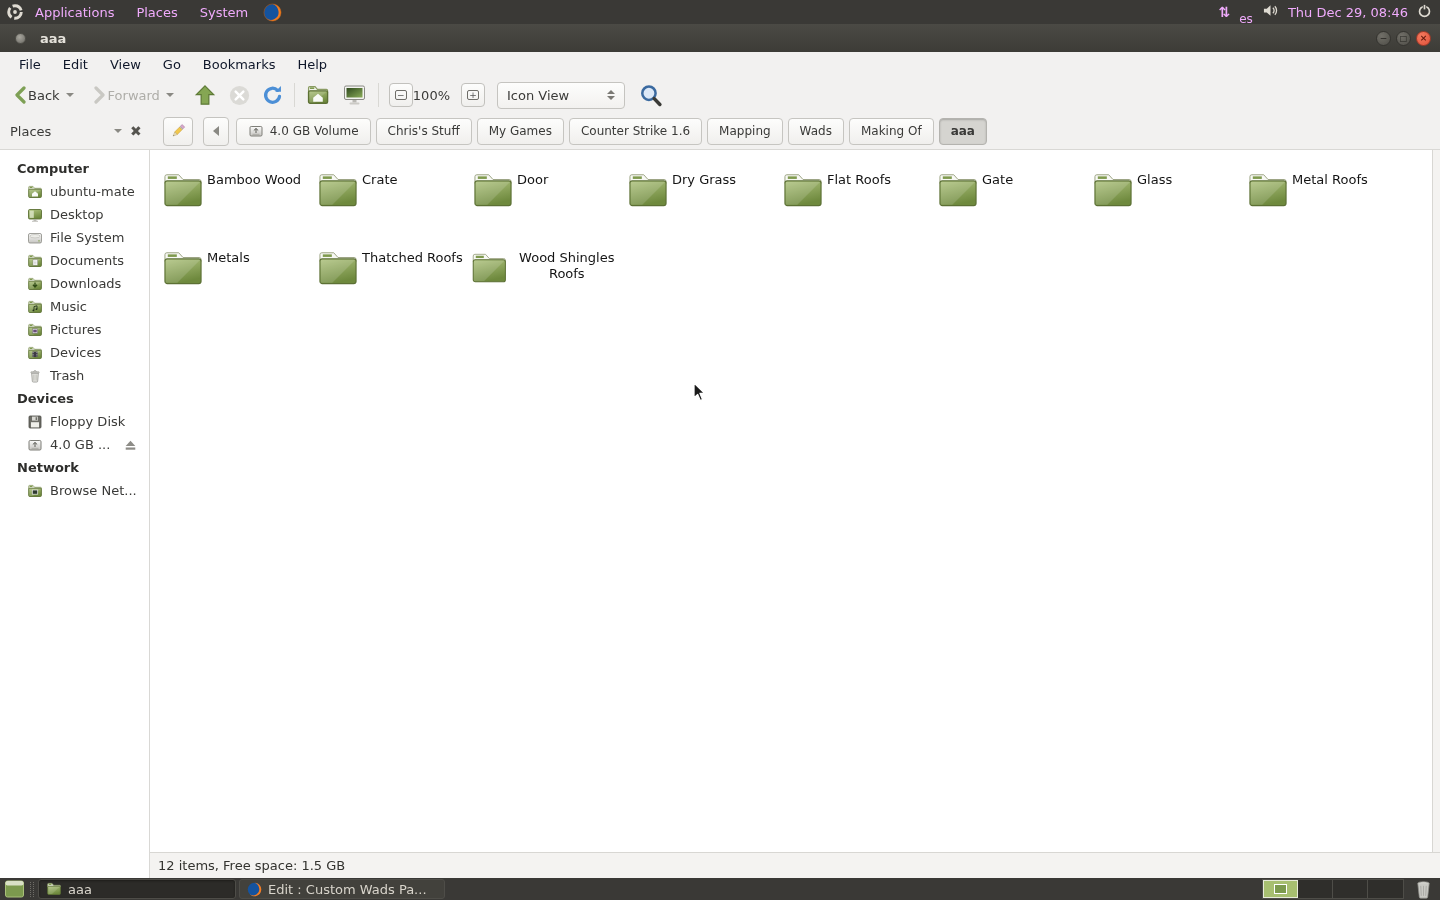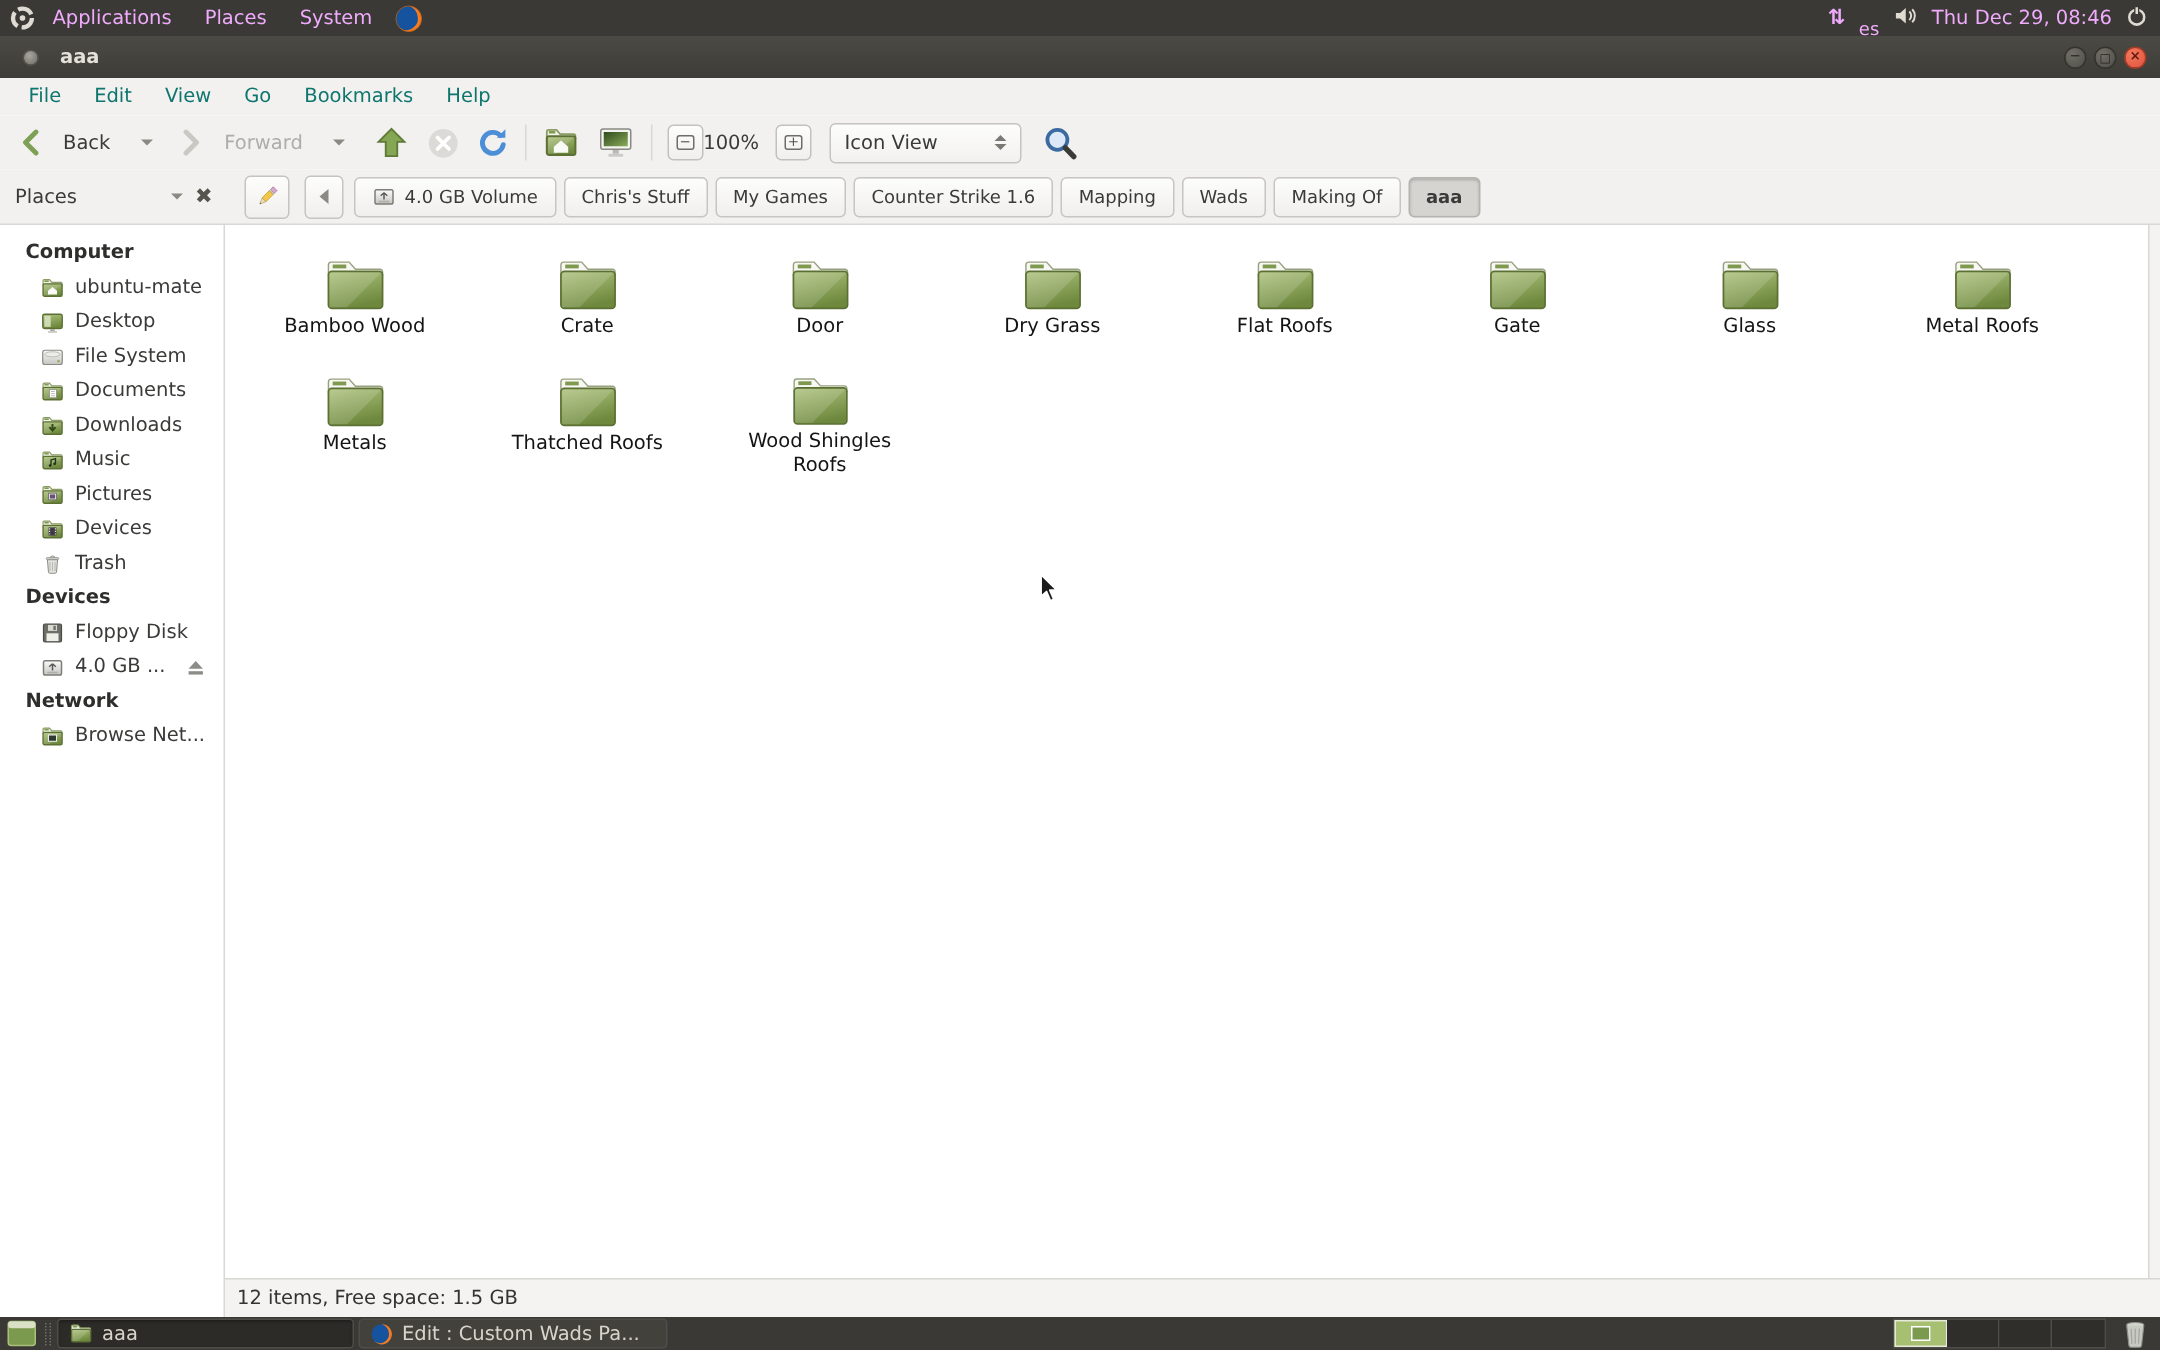--- a/index.html
+++ b/index.html
@@ -21,26 +21,26 @@
   .title-icon{width:11px;height:11px;border-radius:50%;margin-left:15px;
     background:radial-gradient(circle at 40% 35%,#A8A69E,#6B6A64);border:1px solid #53524C;}
   .title-text{color:#E4E1DA;font-weight:bold;font-size:13px;margin-left:14px;}
   .win-buttons{margin-left:auto;margin-right:9px;display:flex;gap:5px;}
   .win-btn{width:15px;height:15px;border-radius:50%;font-size:9px;line-height:13px;text-align:center;
     background:radial-gradient(circle at 35% 30%,#716F68,#4E4D47);border:1px solid #34332F;color:#23221F;}
   .win-btn.close{background:radial-gradient(circle at 35% 30%,#F47A5E,#E0513A);border-color:#A13B29;color:#641A0E;font-weight:bold;}
 
   
   .menubar{position:absolute;top:52px;left:0;width:1440px;height:25px;background:#F2F1F0;
-    display:flex;align-items:center;font-size:13px;color:#0f766e;padding-left:8px;}
+    display:flex;align-items:center;font-size:13px;color:#0f172a;padding-left:8px;}
   .menu-item{padding:0 11px;height:25px;display:flex;align-items:center;}
 
   .toolbar{position:absolute;top:77px;left:0;width:1440px;height:36px;background:#F2F1F0;
     display:flex;align-items:center;font-size:13px;color:#3A3A38;padding-left:14px;}
-  .tb-group{display:flex;align-items:center;gap:16px;}
+  .tb-group{display:flex;align-items:center;gap:2px;}
   .tb-sep{width:1px;height:24px;background:#D9D8D4;margin:0 10px;}
   .disabled-txt{color:#AEADA8;}
   .dd-arrow{width:0;height:0;border-left:4px solid transparent;border-right:4px solid transparent;
     border-top:4px solid #8A8983;margin-left:4px;}
   .zbtn{width:24px;height:24px;border:1px solid #C2C1BD;border-radius:4px;
     background:linear-gradient(#FDFDFC,#F0EFED);display:flex;align-items:center;justify-content:center;}
   .zglyph{min-width:12px;height:10px;border:1px solid #6E6D68;border-radius:2px;font-size:9px;
     line-height:8px;text-align:center;color:#555;padding:0 1px;}
   .combo{width:128px;height:27px;border:1px solid #C5C4C0;border-radius:4px;margin-left:12px;
     background:linear-gradient(#FDFDFC,#F2F1EF);display:flex;align-items:center;padding:0 9px;}
@@ -67,21 +67,21 @@
   .sidebar{position:absolute;left:0;top:0;bottom:0;width:150px;background:#fff;
     border-right:1px solid #D9D8D5;font-size:13px;color:#3A3A38;padding-top:7px;}
   .sb-header{font-weight:bold;color:#2E2E2C;padding:4px 0 4px 17px;height:23px;}
   .sb-item{display:flex;align-items:center;gap:7px;padding-left:27px;height:23px;position:relative;white-space:nowrap;}
   .sbi{width:16px;height:16px;flex:0 0 16px;}
   .eject-btn{position:absolute;right:10px;top:3px;width:17px;height:17px;}
 
   .main-pane{position:absolute;left:150px;top:0;right:0;bottom:26px;background:#fff;}
   .scroll-gutter{position:absolute;right:0;top:0;bottom:0;width:8px;background:#F4F3F1;border-left:1px solid #D8D7D3;}
   .icon-grid{position:absolute;left:9px;top:13px;display:grid;grid-template-columns:repeat(8,155px);grid-auto-rows:78px;}
-  .icon-cell{display:flex;flex-direction:column;align-items:center;padding-top:7px;}
+  .icon-cell{display:flex;flex-direction:row;align-items:flex-start;padding-top:7px;}
   .icon-label{margin-top:2px;font-size:13px;line-height:16px;color:#141414;text-align:center;max-width:118px;}
 
   .statusbar{position:absolute;left:150px;right:0;bottom:0;height:26px;background:#F4F3F1;
     border-top:1px solid #D8D7D3;display:flex;align-items:center;font-size:13px;color:#33332F;padding-left:8px;}
 
   
   .taskbar{position:absolute;bottom:0;left:0;width:1440px;height:22px;background:#3A3936;
     display:flex;align-items:center;color:#D8D4CB;font-size:13px;}
   .show-desktop{width:24px;height:20px;margin-left:2px;display:flex;align-items:center;justify-content:center;}
   .tb-handle{width:4px;height:15px;border-left:1px dotted #6E6D67;border-right:1px dotted #6E6D67;margin:0 4px;}

